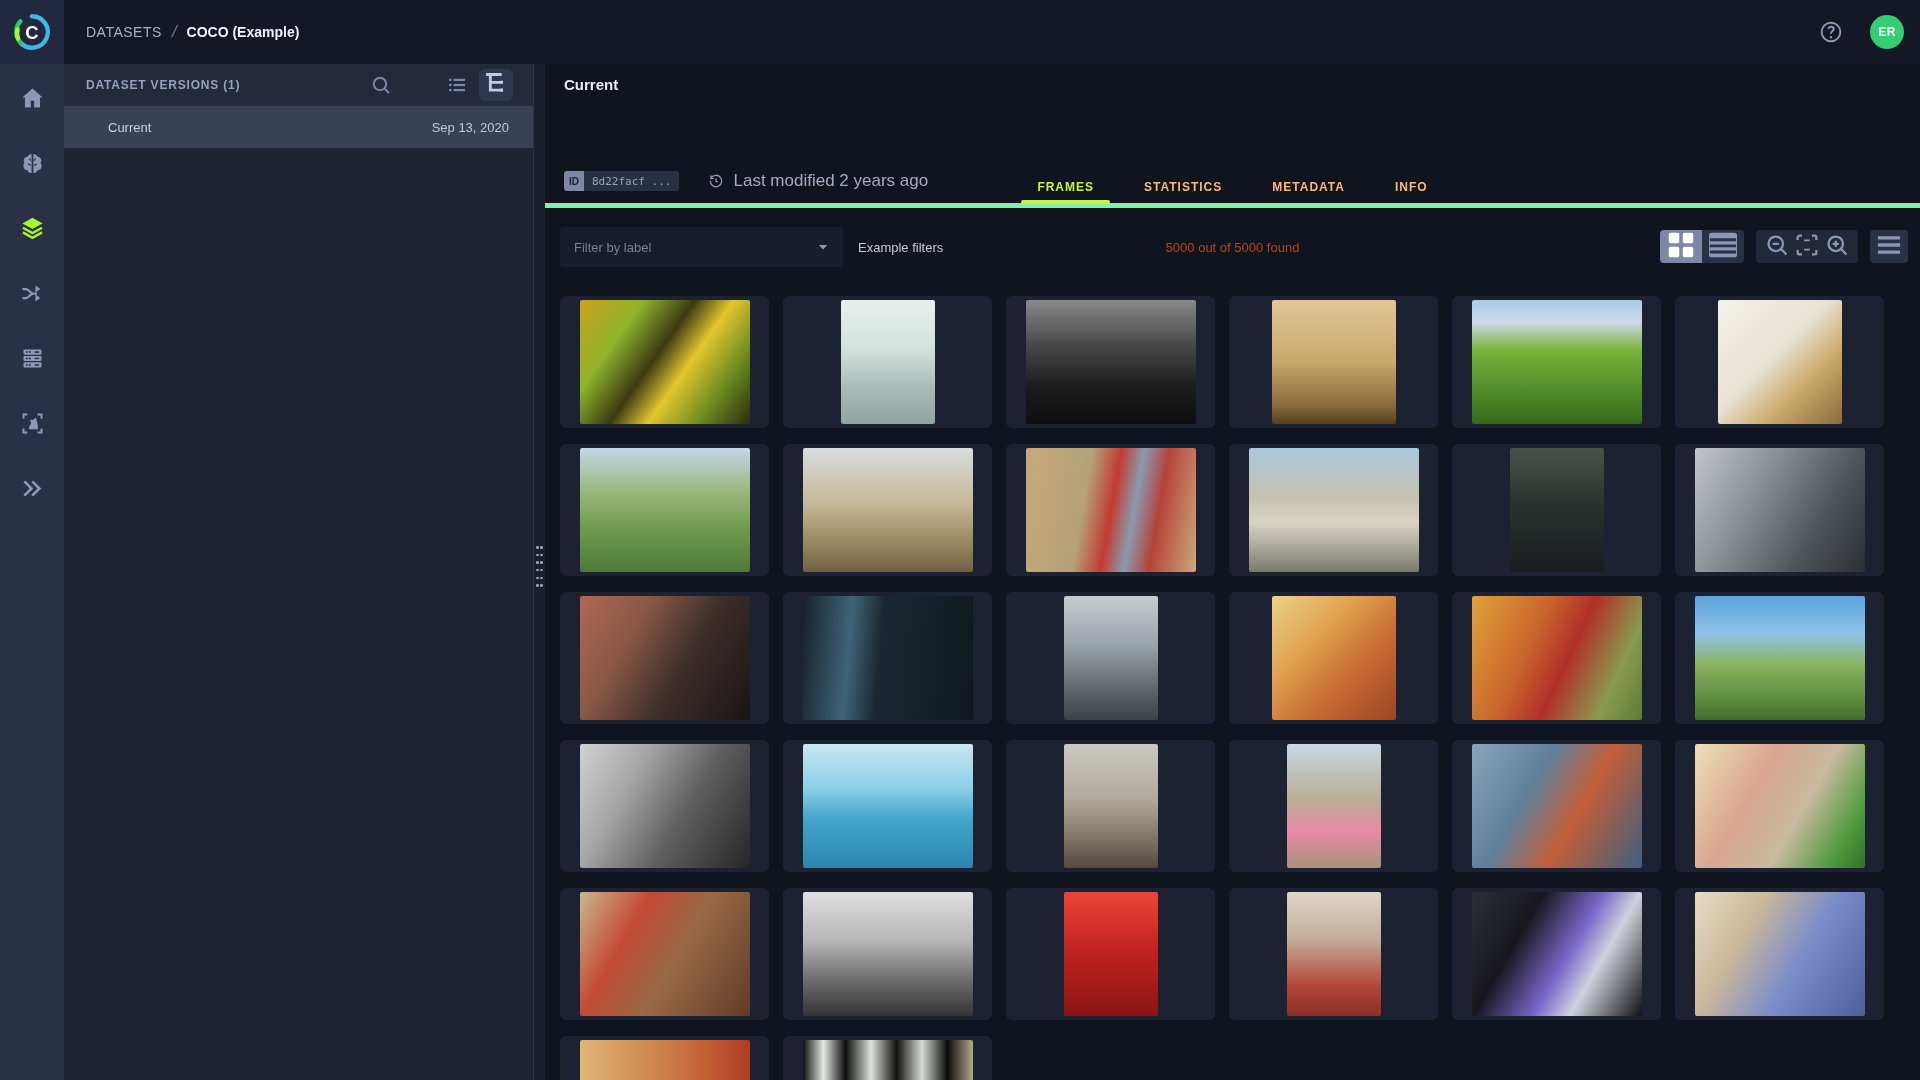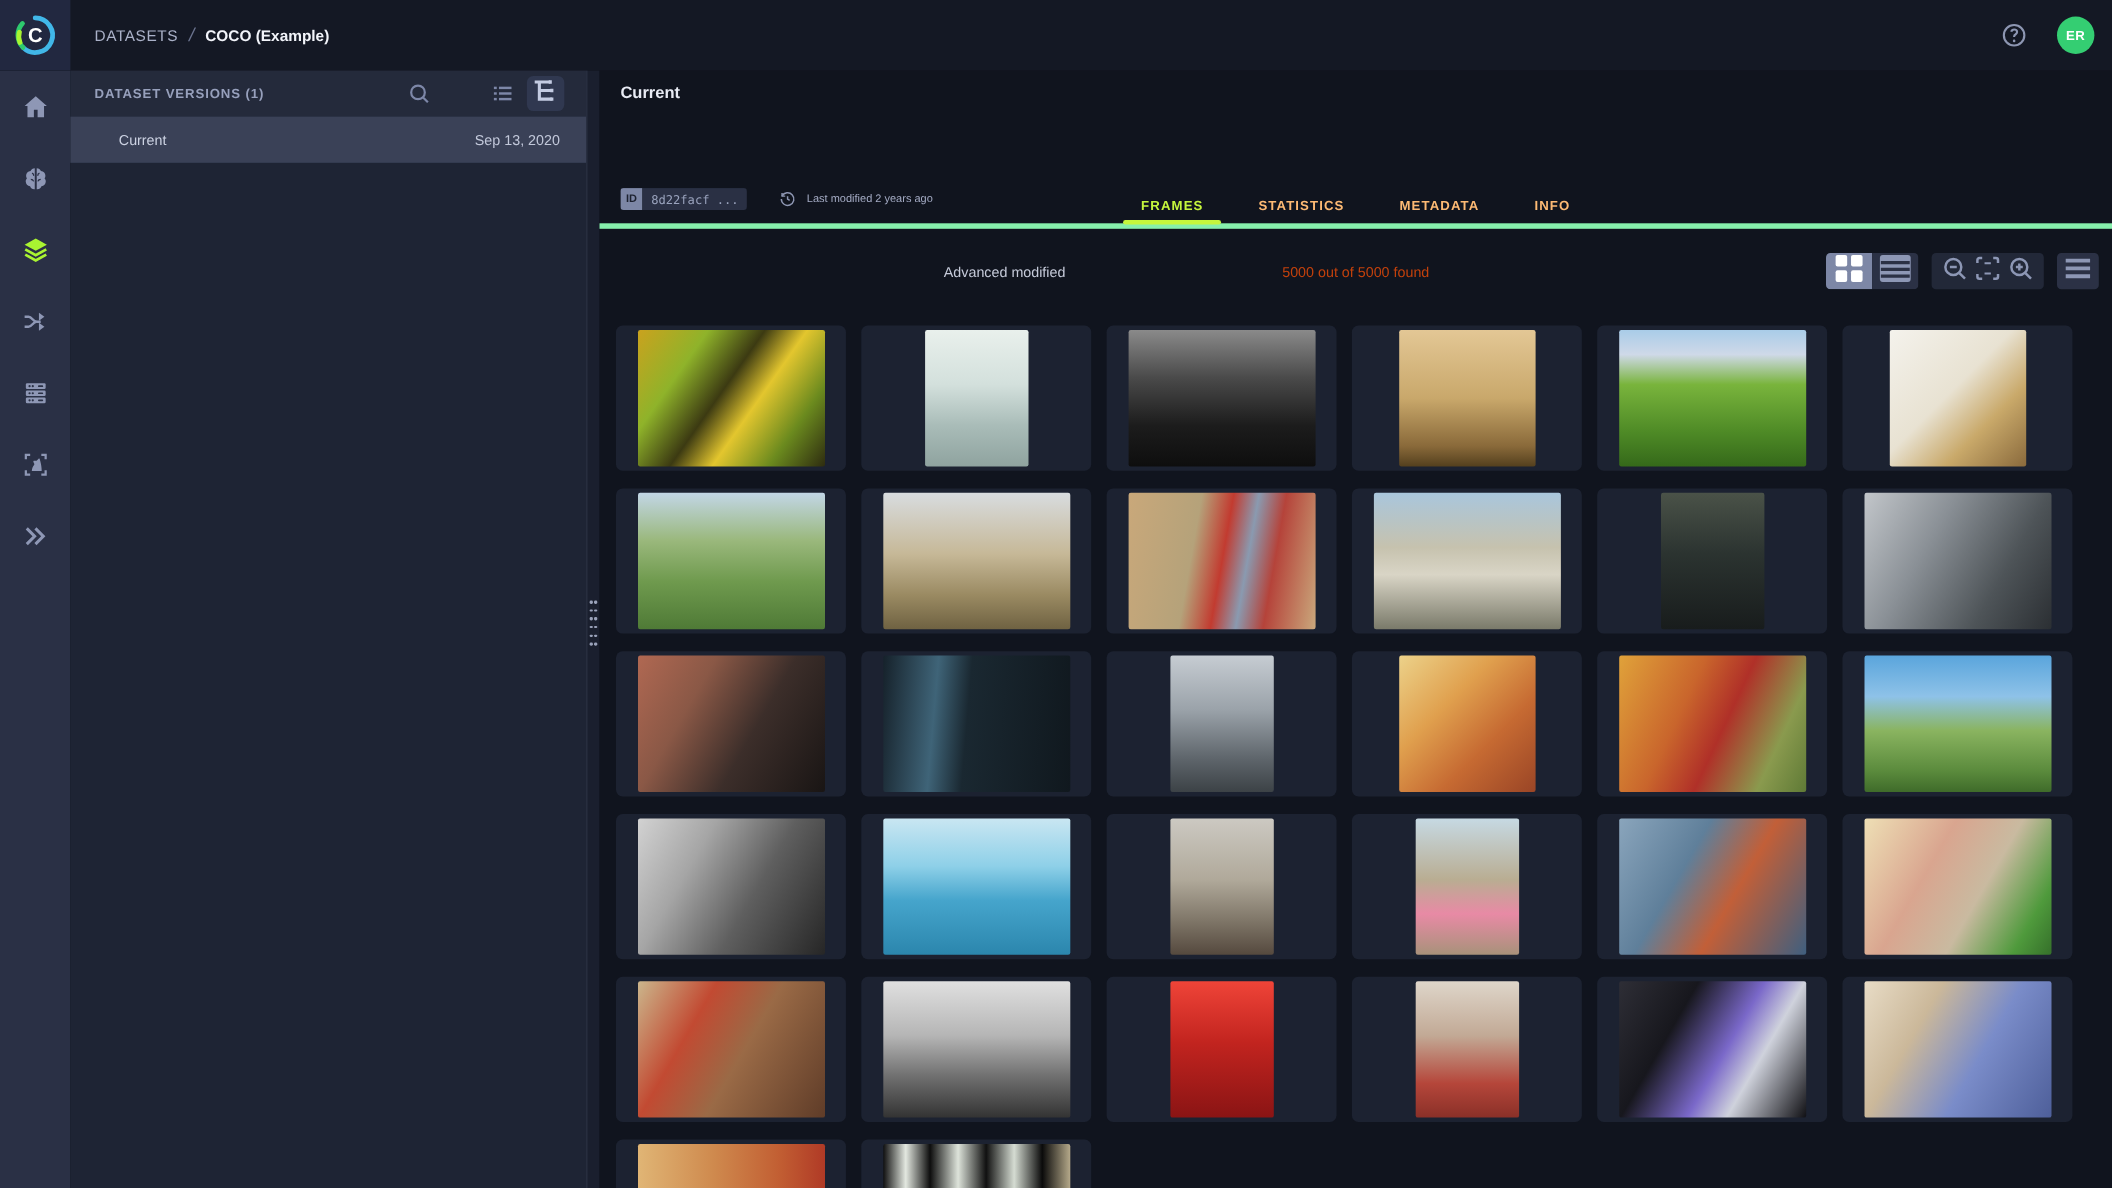--- a/index.html
+++ b/index.html
@@ -53,21 +53,21 @@
 
   
   .main { position:absolute; left:545px; top:64px; right:0; bottom:0; background:#10141e; }
   .main-title { position:absolute; left:19px; top:12px; color:#e8ebf4; font-size:15px; font-weight:bold; }
   .id-row { position:absolute; left:19px; top:58px; display:flex; align-items:center; height:22px;margin-top:48px; }
   .id-chip { display:flex; align-items:stretch; height:20px; border-radius:3px; overflow:hidden; }
   .id-chip .id-key { background:#7d87a6; color:#1d2230; font-size:10px; font-weight:bold;
                      display:flex; align-items:center; padding:0 5px; }
   .id-chip .id-val { background:#2a3044; color:#9aa3bd; font-family:"DejaVu Sans Mono", monospace;
                      font-size:11px; display:flex; align-items:center; padding:0 8px; }
-  .modified { display:flex; align-items:center; gap:8px; margin-left:28px; color:#a4abc4; font-size:10px; }
+  .modified { display:flex; align-items:center; gap:8px; margin-left:28px; color:#a4abc4; font-size:17px; }
   .modified .hist { width:18px; height:18px; color:#8d96b2; }
 
   .tabs-row { position:absolute; left:0; right:0; top:110px; height:34px; display:flex;
               justify-content:center; gap:18px; border-bottom:5px solid #86efac; }
   .tab { position:relative; padding:6px 16px 0; font-size:12px; font-weight:bold; letter-spacing:1px;
          color:#fdba74; cursor:pointer; }
   .tab.active { color:#c5f63d; }
   .tab.active::after { content:""; position:absolute; left:0; right:0; bottom:-1px; height:4px;
                        background:#c5f63d; border-radius:2px; }
 
@@ -263,21 +263,27 @@
   <span class="tab active">FRAMES</span>
 
   <span class="tab">STATISTICS</span>
 
   <span class="tab">METADATA</span>
 
   <span class="tab">INFO</span>
 </div>
 
     <div class="toolbar">
-      <span class="adv-filters">Advanced modified</span>
+      <div class="filter-select">
+        <span class="ph">Filter by label</span>
+        <span class="caret" style="display: inline-block;"><svg viewBox="0 0 24 24" fill="currentColor" style="width: 100%; height: 100%;">
+              <path d="M7 9.5h10L12 15z"></path>
+            </svg></span>
+      </div>
+      <span class="adv-filters">Example filters</span>
       <span class="result-count">5000 out of 5000 found</span>
       <div class="toolbar-right">
         <div class="seg">
           <span class="seg-btn sel">
               <span style="display: inline-block;"><svg viewBox="0 0 24 24" fill="currentColor" style="width: 100%; height: 100%;">
                   <rect x="5" y="5" width="6" height="6" rx="1"></rect>
                   <rect x="13" y="5" width="6" height="6" rx="1"></rect>
                   <rect x="5" y="13" width="6" height="6" rx="1"></rect>
                   <rect x="13" y="13" width="6" height="6" rx="1"></rect>
                 </svg></span>

